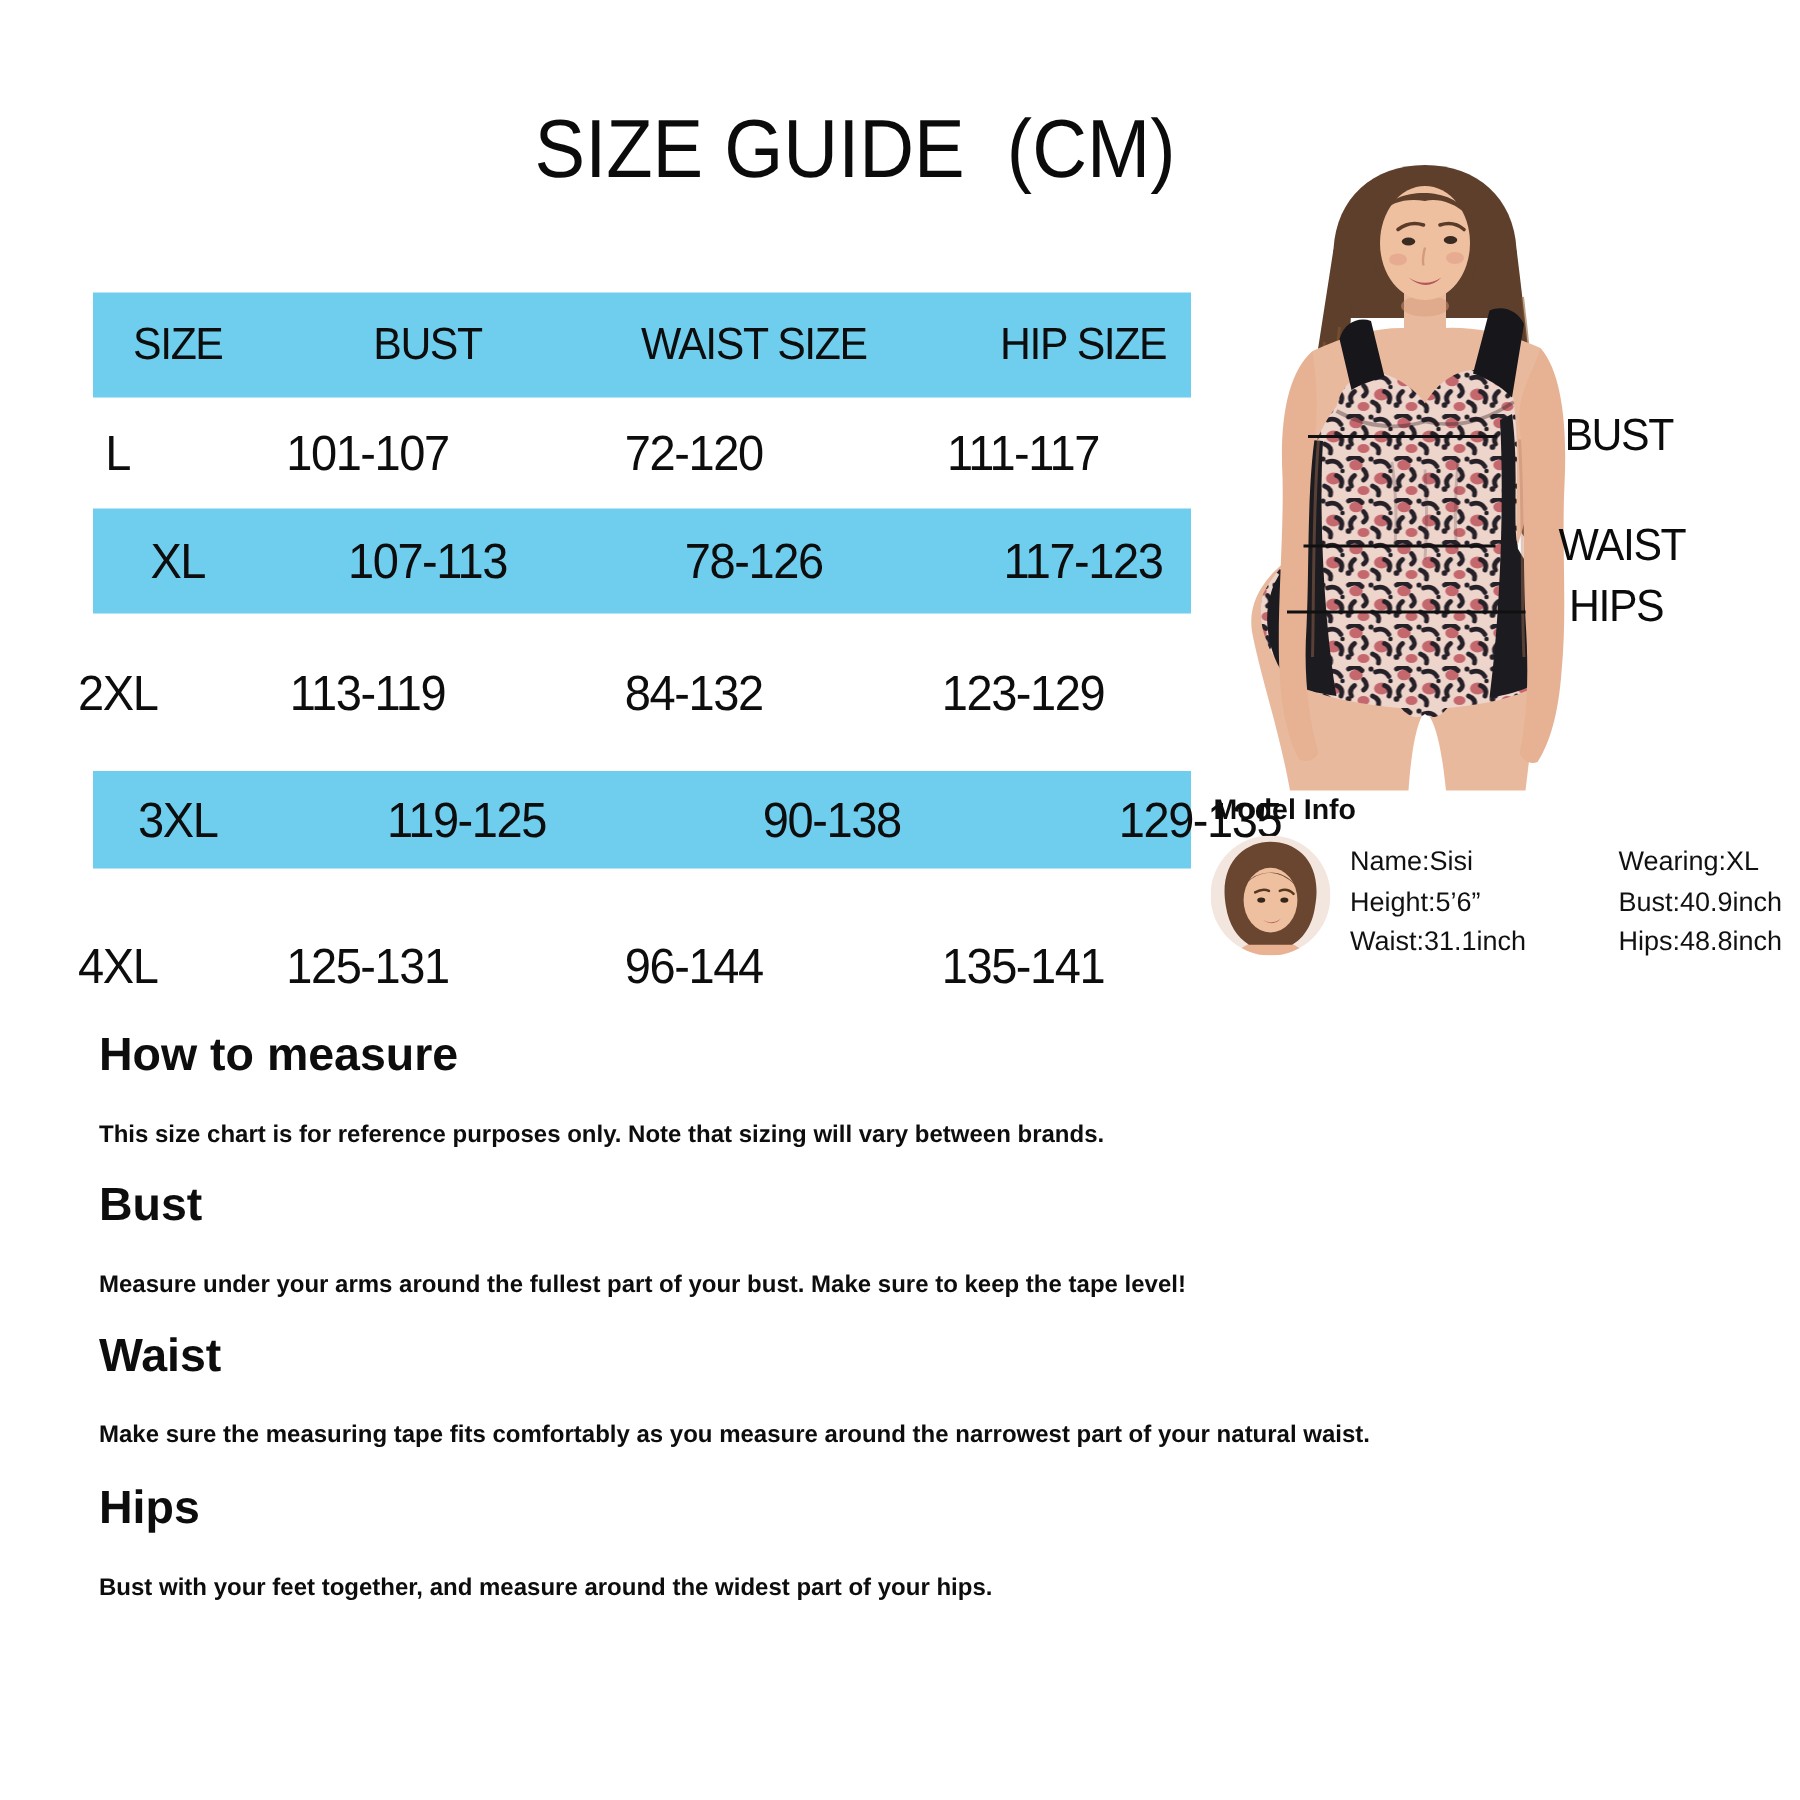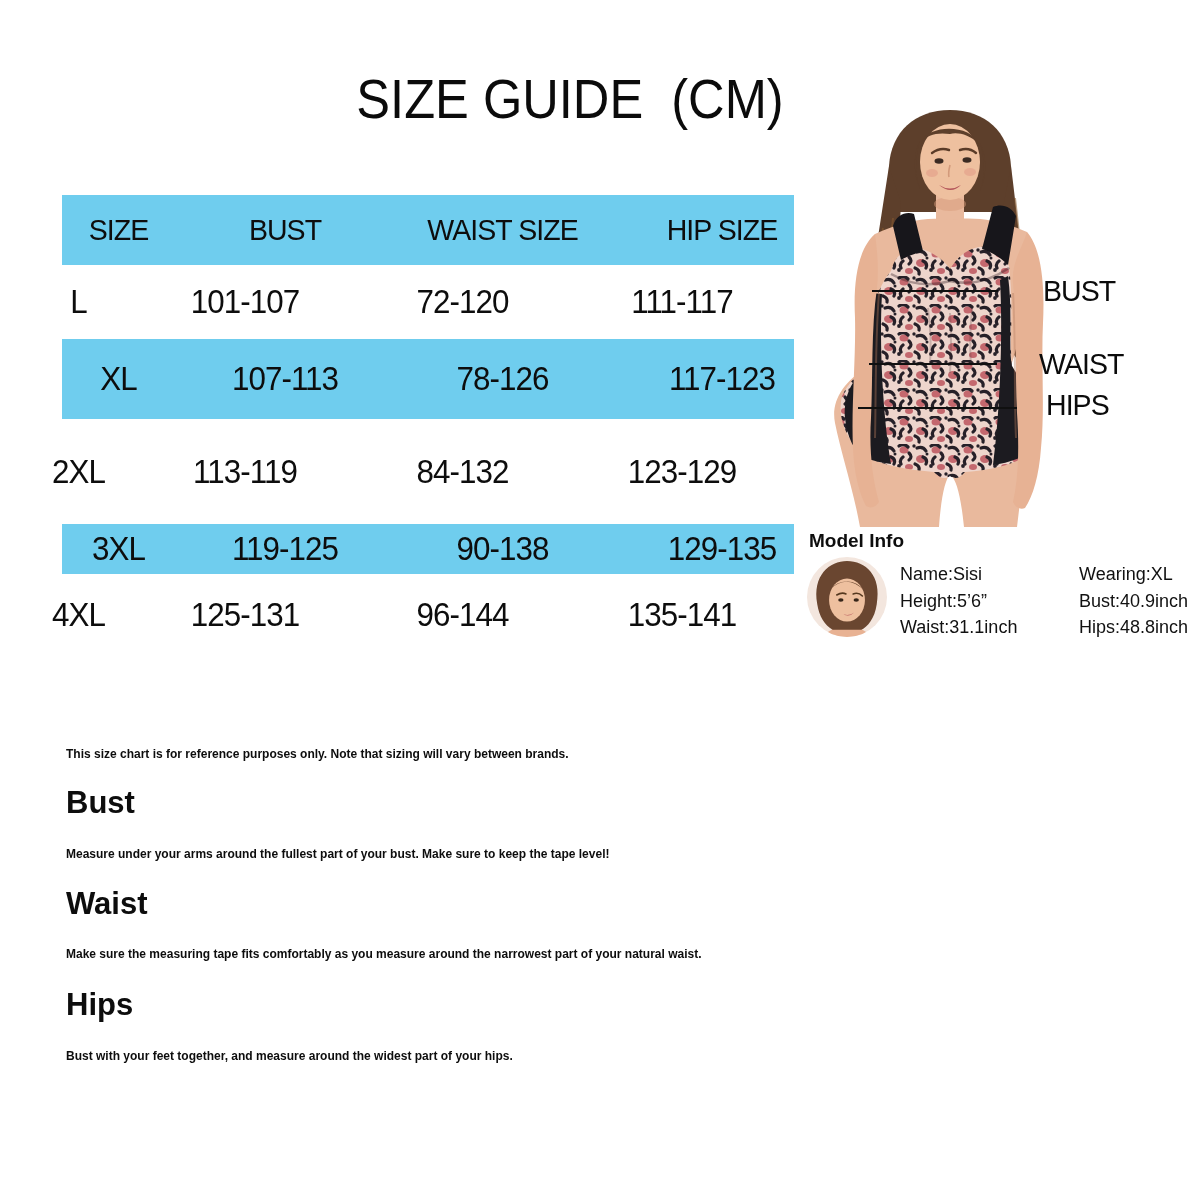--- a/index.html
+++ b/index.html
@@ -9,24 +9,24 @@
   .title{position:absolute;left:570px;top:72px;transform:translateX(-50%) scaleX(0.92);
          transform-origin:center;font-size:55px;font-weight:400;letter-spacing:0;
          white-space:pre;color:#0b0b0b;line-height:1;}
 
   
   .size-table{position:absolute;left:22px;top:195px;width:772px;}
   .trow{display:grid;grid-template-columns:113px 220px 215px 224px;align-items:center;
         text-align:center;}
   .trow.head{height:70px;font-size:30px;letter-spacing:-0.5px;}
   .trow.r0{height:74px;}
-  .trow.r1{height:80px;}
+  .trow.r1{height:70px;}
   .trow.r2{height:105px;}
-  .trow.r3{height:50px;}
-  .trow.r4{height:82px;}
+  .trow.r3{height:65px;gap:26px;}
+  .trow.r4{height:82px;margin-top:24px;}
   .trow .cell{font-size:33px;letter-spacing:-1px;transform:scaleX(0.95);}
   .trow.head .cell{font-size:30px;}
   .hl{background:#6fcdee;margin-left:40px;}
 
   
   .figure-wrap{position:absolute;left:833px;top:108px;width:310px;height:420px;}
   .mline{position:absolute;height:2px;background:#101010;}
   .mline.bust{left:872px;top:290px;width:126px;}
   .mline.waist{left:869px;top:363px;width:128px;}
   .mline.hips{left:858px;top:407px;width:159px;}
@@ -37,21 +37,21 @@
   .flabel.hips{left:1046px;top:390px;}
 
   
   .mi-heading{position:absolute;left:809px;top:530px;font-size:19px;font-weight:bold;}
   .avatar{position:absolute;left:807px;top:557px;width:80px;height:80px;border-radius:50%;
           overflow:hidden;}
   .mi-col{position:absolute;top:561px;font-size:18px;line-height:26.5px;color:#111;}
   .mi-col.c1{left:900px;}
   .mi-col.c2{left:1079px;}
   .htm-head{position:absolute;left:66px;font-size:31px;font-weight:bold;line-height:1.1;}
-  .htm-text{position:absolute;left:66px;font-size:12px;font-weight:bold;line-height:1.2;
+  .htm-text{position:absolute;left:66px;font-size:16px;font-weight:bold;line-height:1.2;
             white-space:nowrap;}
   .y-htm{top:686px;} .y-note{top:747px;}
   .y-bust-h{top:786px;} .y-bust-t{top:847px;}
   .y-waist-h{top:887px;} .y-waist-t{top:947px;}
   .y-hips-h{top:988px;} .y-hips-t{top:1049px;}
 </style>
 </head>
 <body>
 
 <div class="canvas">
@@ -222,20 +222,21 @@
     <div>Name:Sisi</div>
     <div>Height:5’6”</div>
     <div>Waist:31.1inch</div>
   </div>
   <div class="mi-col c2">
     <div>Wearing:XL</div>
     <div>Bust:40.9inch</div>
     <div>Hips:48.8inch</div>
   </div>
 
+  <div class="htm-head y-htm">How to measure</div>
   <div class="htm-text y-note">This size chart is for reference purposes only. Note that sizing will vary between brands.</div>
 
   <div class="htm-head y-bust-h">Bust</div>
   <div class="htm-text y-bust-t">Measure under your arms around the fullest part of your bust. Make sure to keep the tape level!</div>
 
   <div class="htm-head y-waist-h">Waist</div>
   <div class="htm-text y-waist-t">Make sure the measuring tape fits comfortably as you measure around the narrowest part of your natural waist.</div>
 
   <div class="htm-head y-hips-h">Hips</div>
   <div class="htm-text y-hips-t">Bust with your feet together, and measure around the widest part of your hips.</div>

